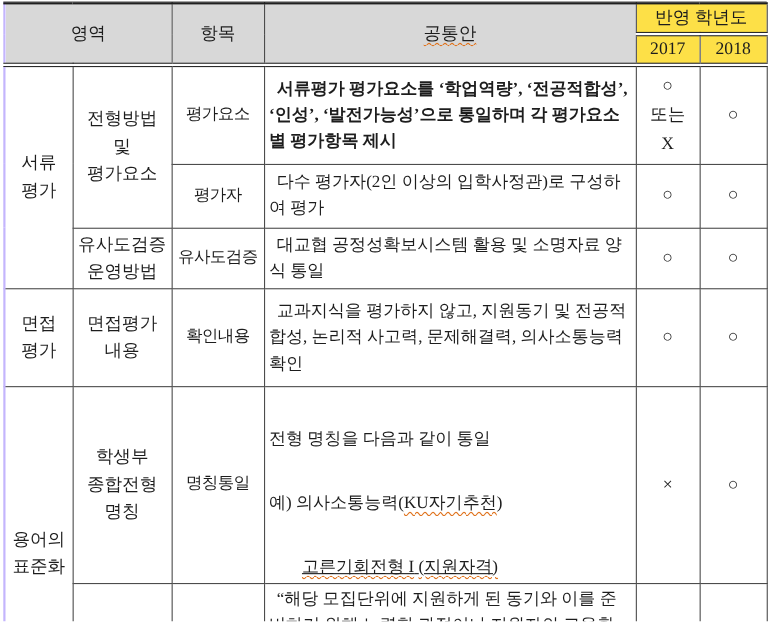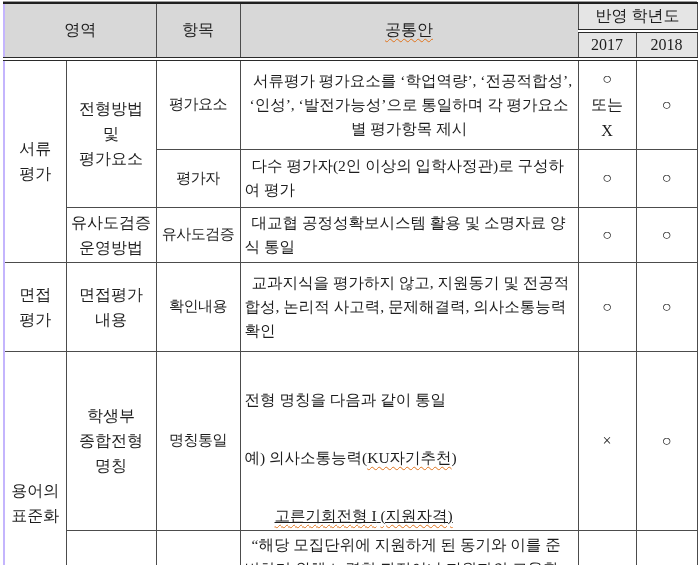--- a/index.html
+++ b/index.html
@@ -20,33 +20,33 @@
     border-top:2px solid #1f1f1f;
     border-left:2px solid #c4b5fd; border-right:1px solid #4c4c4c;
   }
   th, td {
     border:1px solid #4c4c4c;
     text-align:center; vertical-align:middle;
     font-size:16px; font-weight:normal; padding:2px;
     overflow:hidden;
   }
   thead th { background:#d8d8d8; border-bottom:4px double #2a2a2a; }
-  thead th.white { background:#e5e5e5;margin-left:32px; }
+  thead th.white { background:#fde047;margin-left:32px; }
   thead tr.hrow1 { height:26px; }
   thead tr.hrow2 { height:28px; }
   tr.r1 { height:90px; } tr.r2 { height:58px;margin-top:20px; } tr.r3 { height:54px; }
   tr.r4 { height:89px; } tr.r5 { height:85px; } tr.r6 { height:120px; }
   tbody tr:last-child td { border-bottom:1px solid #4c4c4c; }
   .pre { white-space:pre-line; line-height:25px; }
   .item { font-size:15px; letter-spacing:-0.5px; }
   .common {
     text-align:left; padding:2px 4px; font-size:15.5px; line-height:24px;
   }
   .common .para { display:block; text-indent:7px; }
-  .common.bold { font-weight:normal;text-align:center; }
+  .common.bold { font-weight:bold; }
   .line { display:block; white-space:pre; line-height:24px;margin-top:34px; }
   .line.indent { padding-left:30px;text-decoration:underline; }
   .mark { white-space:pre-line; line-height:26px; font-size:16px; }
   .sq {
     text-decoration:underline; text-decoration-style:wavy;
     text-decoration-color:#e0731d; text-decoration-thickness:1px;
     text-underline-offset:3px;
   }
 </style>
 </head>

